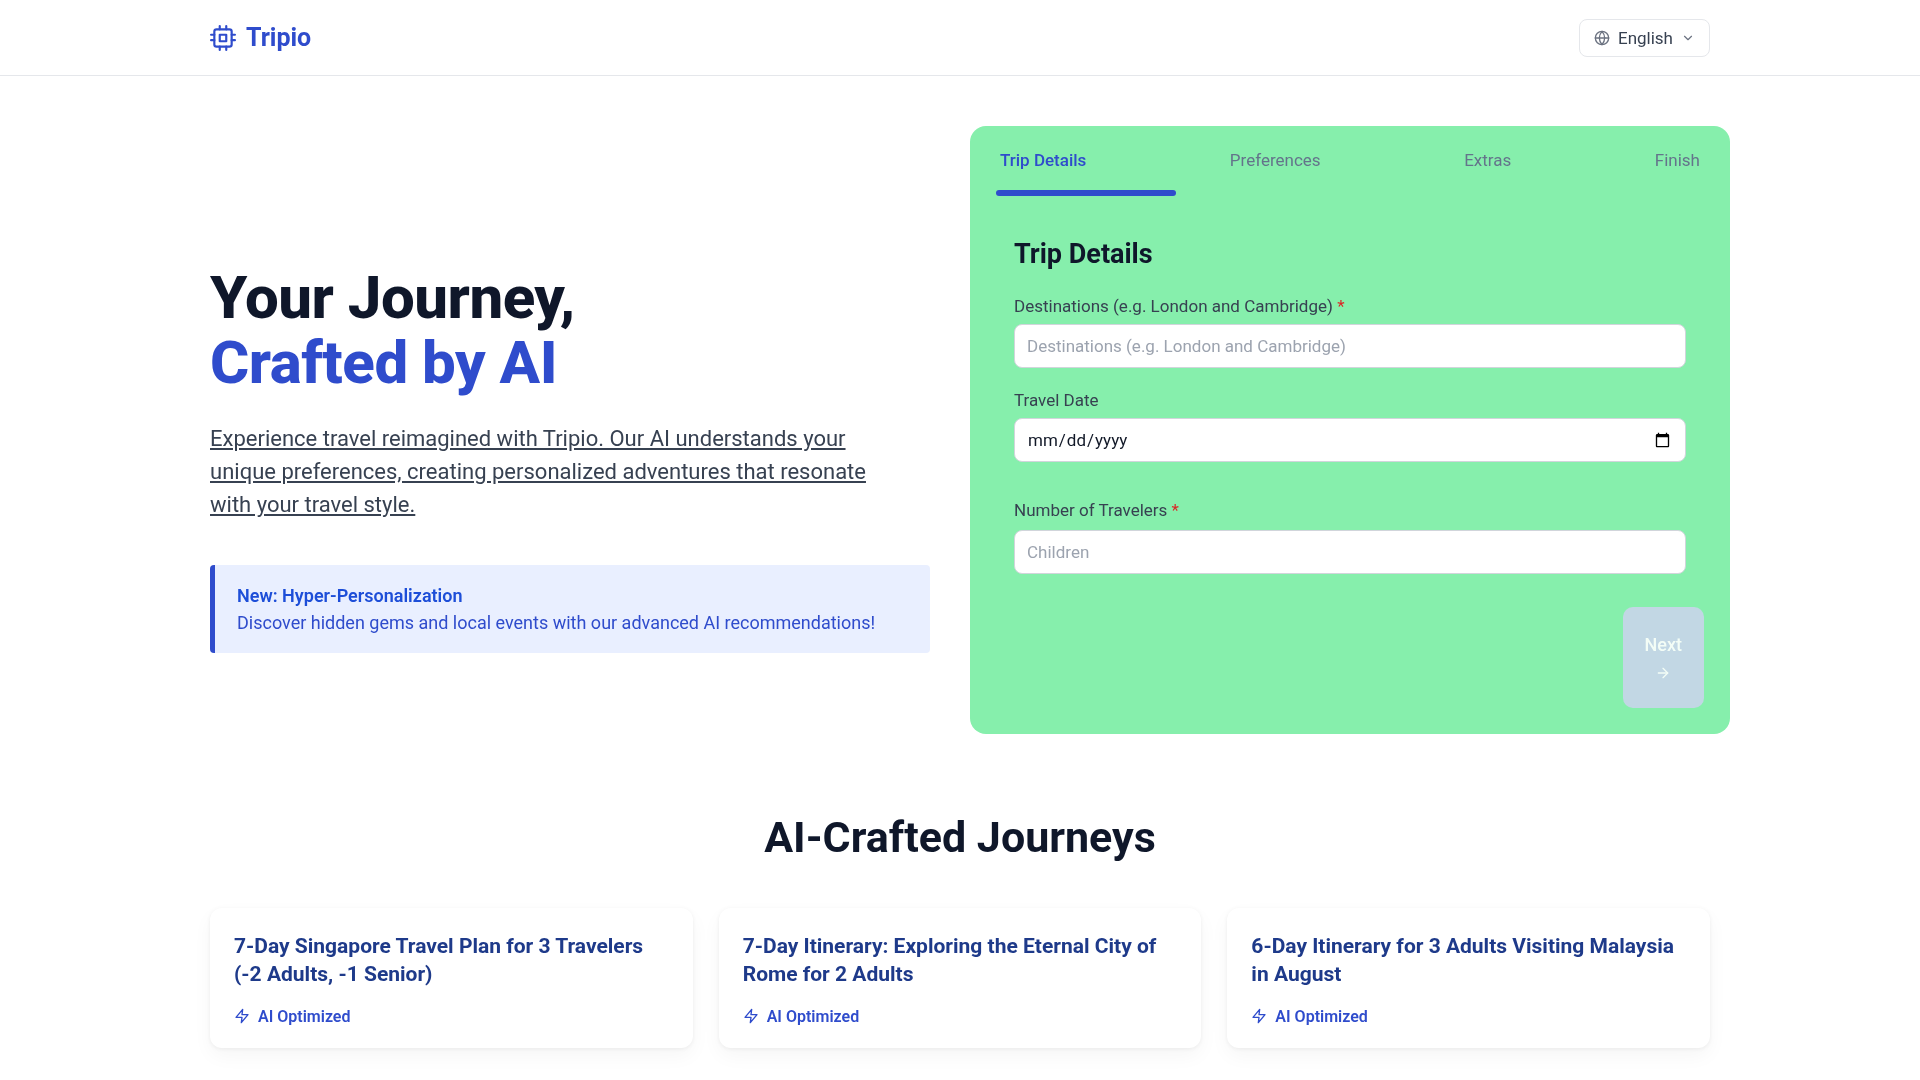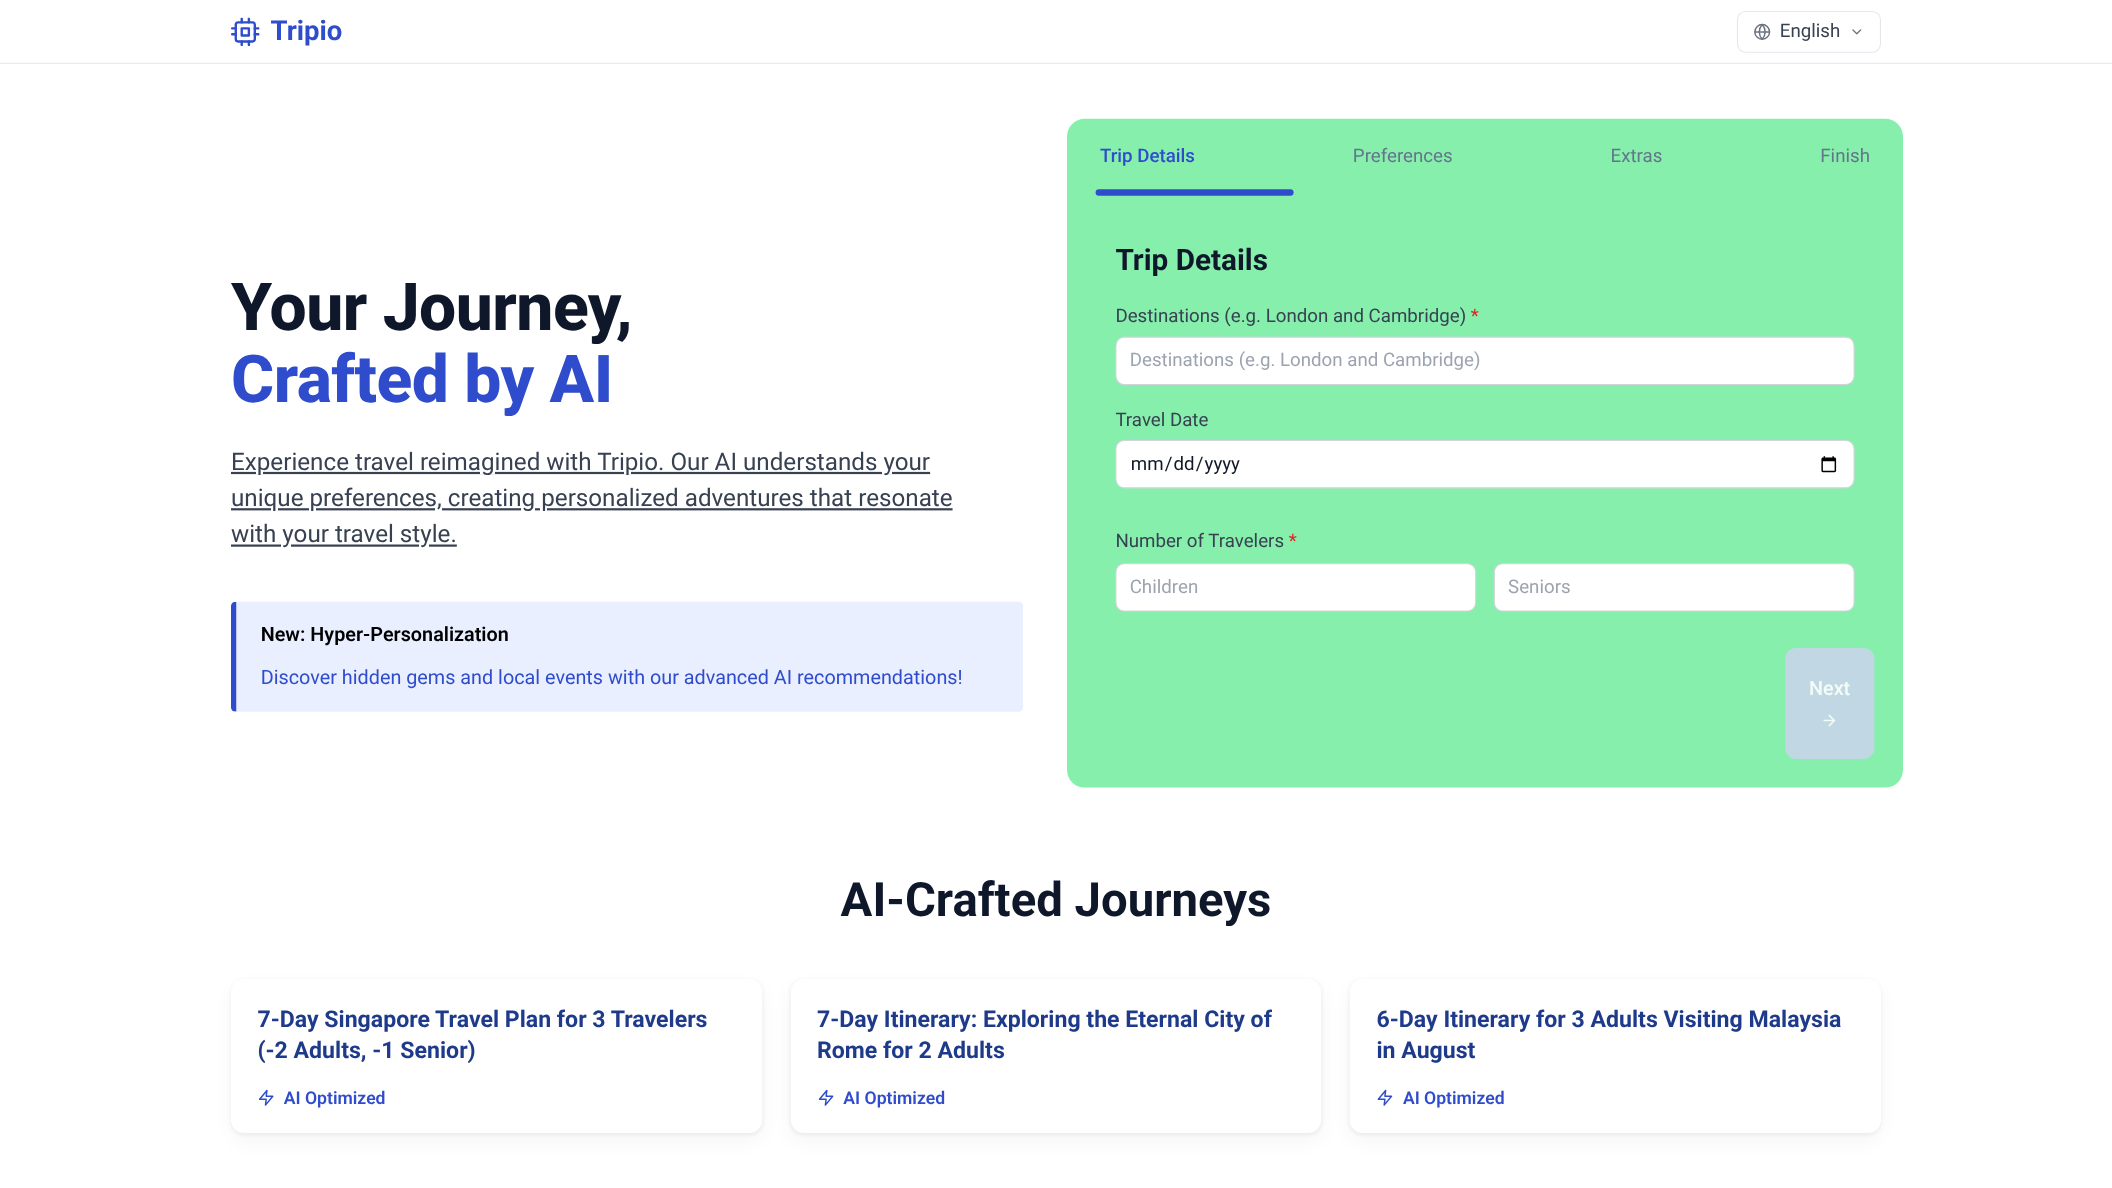--- a/index.html
+++ b/index.html
@@ -12,21 +12,21 @@
     body {
       background: #ffffff;
       color: #111827;
       width: 1920px;
       height: 1080px;
       overflow: hidden;
     }
 
     
     .header {
-      height: 58px;
+      height: 76px;
       border-bottom: 1px solid #e5e7eb;
       display: flex;
       align-items: center;
       justify-content: space-between;
       padding: 0 210px;
     }
 
     .logo {
       display: flex;
       align-items: center;
@@ -106,24 +106,24 @@
 
     .callout {
       margin-top: 44px;
       background: #e9efff;
       border-left: 5px solid #2f4ccc;
       border-radius: 4px;
       padding: 20px 22px;
     }
 
     .callout-title {
-      color: #000000;
+      color: #1d4ed8;
       font-weight: 600;
       font-size: 18px;
-      margin-bottom: 18px;
+      margin-bottom: 6px;
     }
 
     .callout-body {
       color: #2f4ccc;
       font-size: 18px;
     }
 
     
     .right-col {
       flex: 0 0 760px;
@@ -398,21 +398,20 @@
           </div>
         </div>
 
         <div class="travelers-block">
           <label class="field-label">
             <span>Number of Travelers</span>
             <span class="req-star">*</span>
           </label>
           <div class="row-3">
             <input type="text" class="text-input" placeholder="Children" style="">
-            <input type="text" class="text-input" placeholder="Seniors" style="">
           </div>
         </div>
 
       </div>
 
       <div class="form-footer">
         <button class="next-btn">
           <span>Next</span>
           <svg class="arrow-icon" viewBox="0 0 24 24" fill="none" stroke="currentColor" stroke-width="2" stroke-linecap="round" stroke-linejoin="round">
             <line x1="5" y1="12" x2="19" y2="12"></line>

